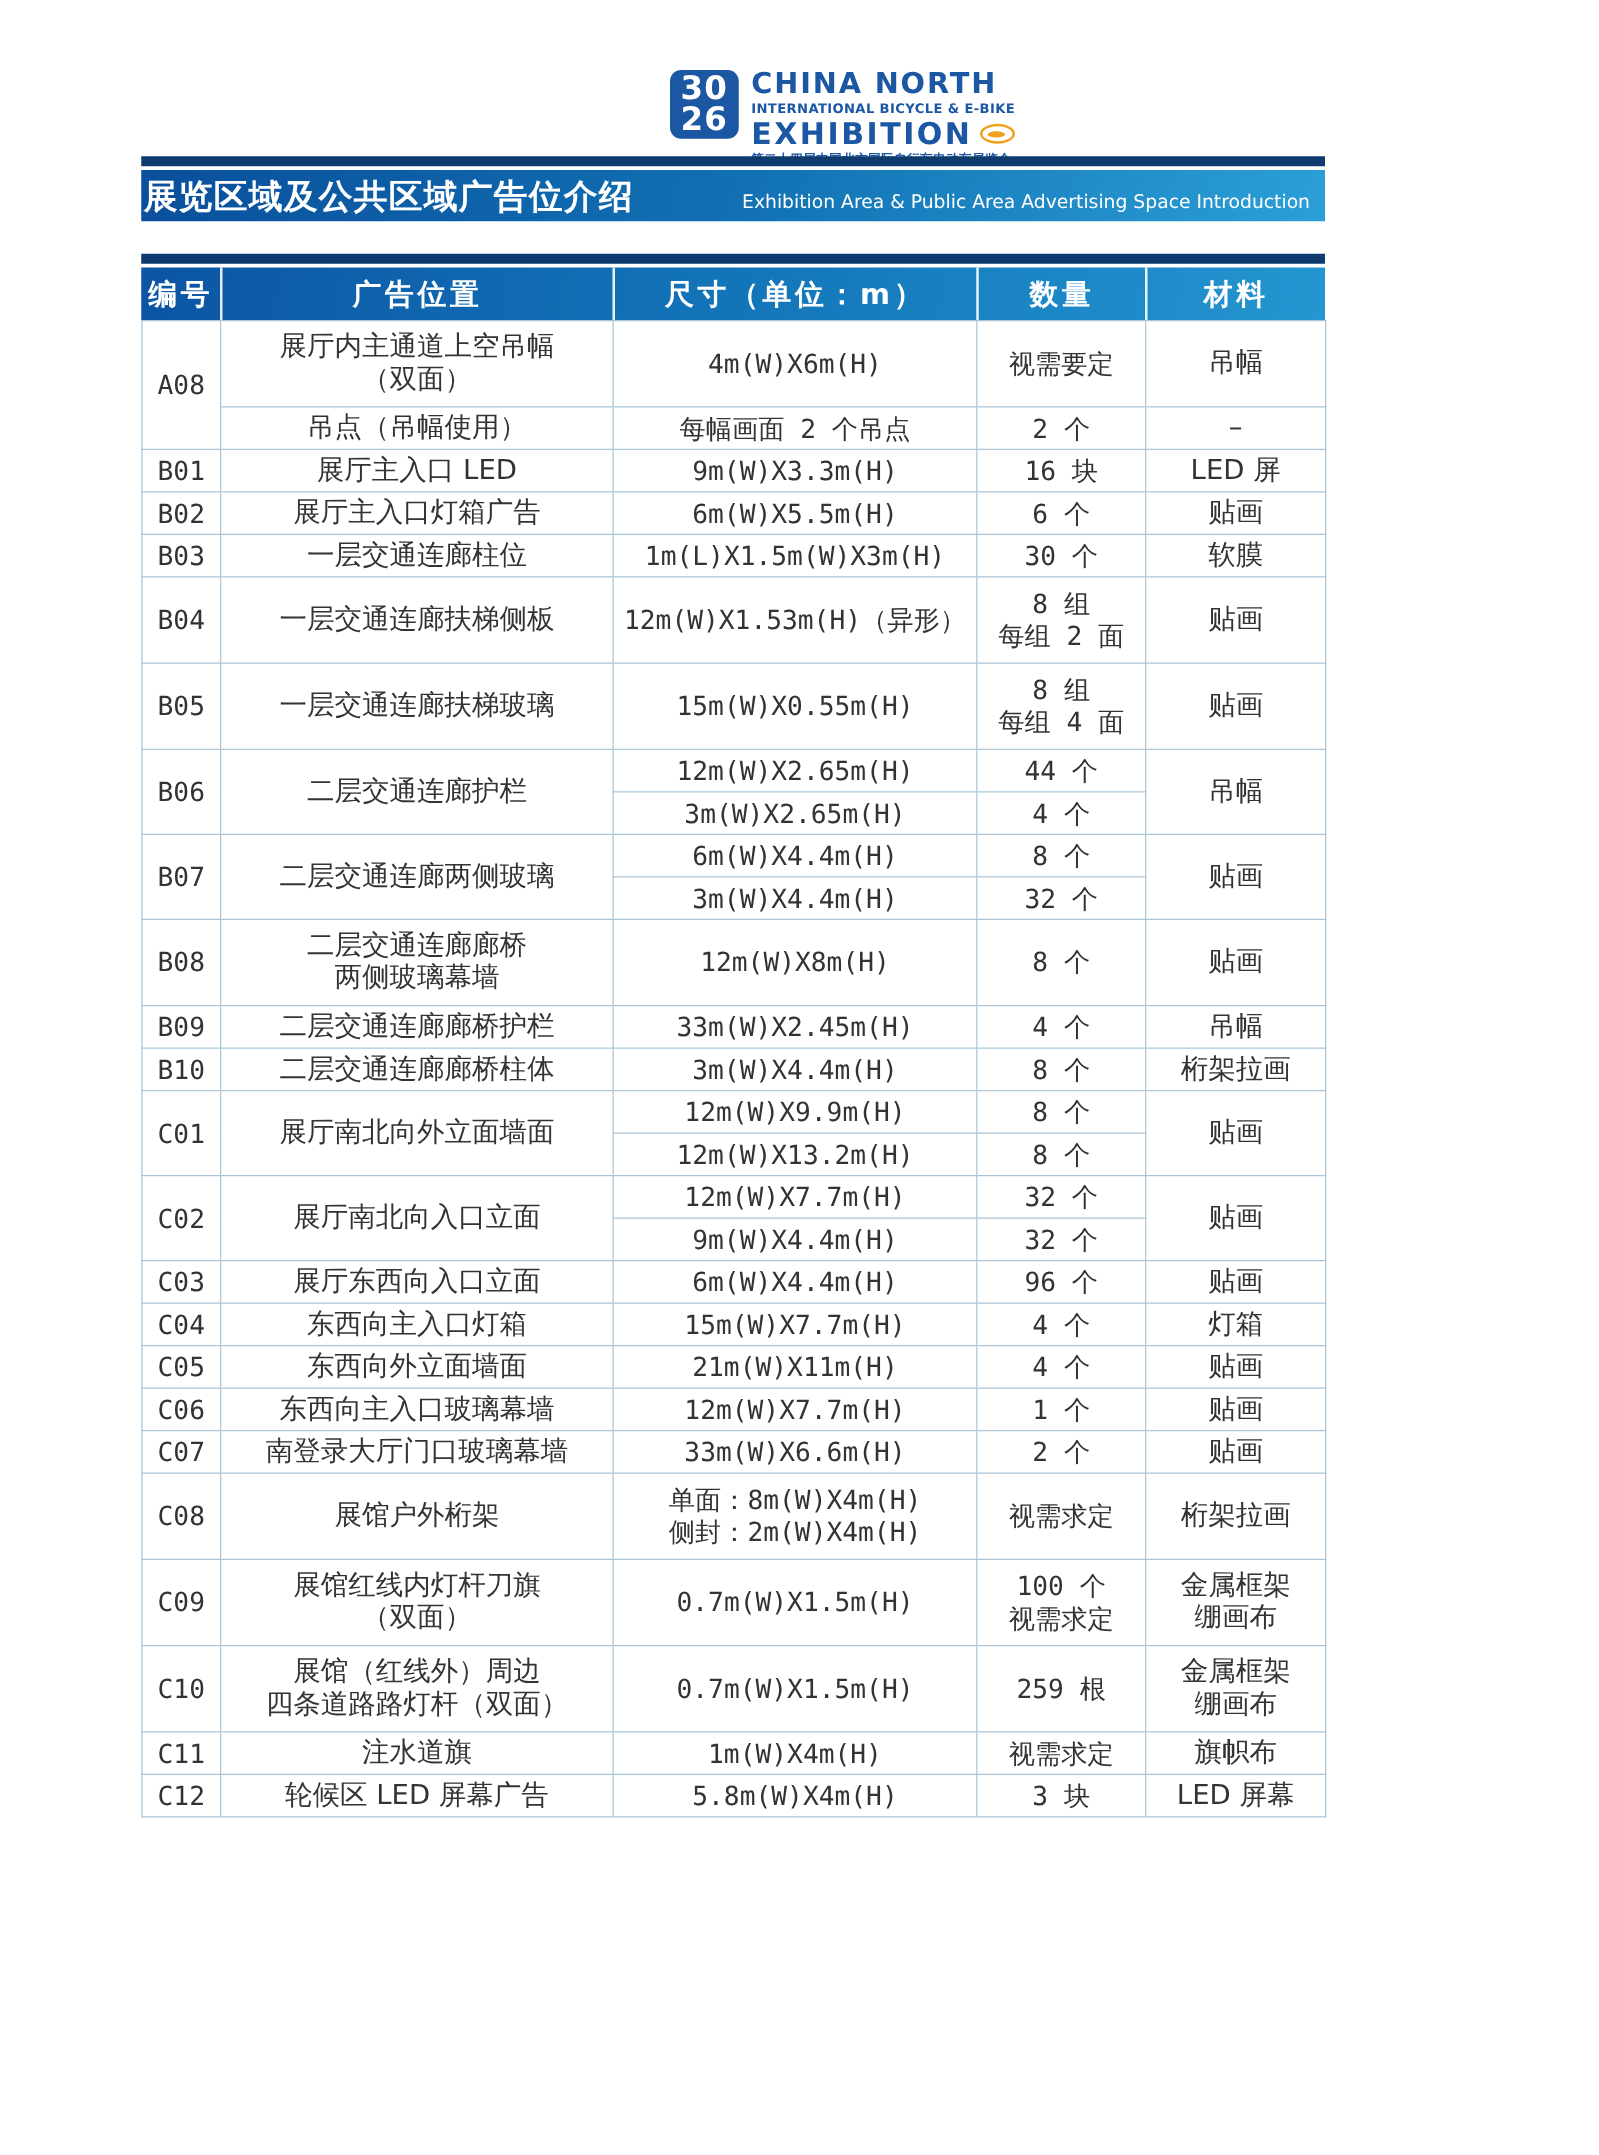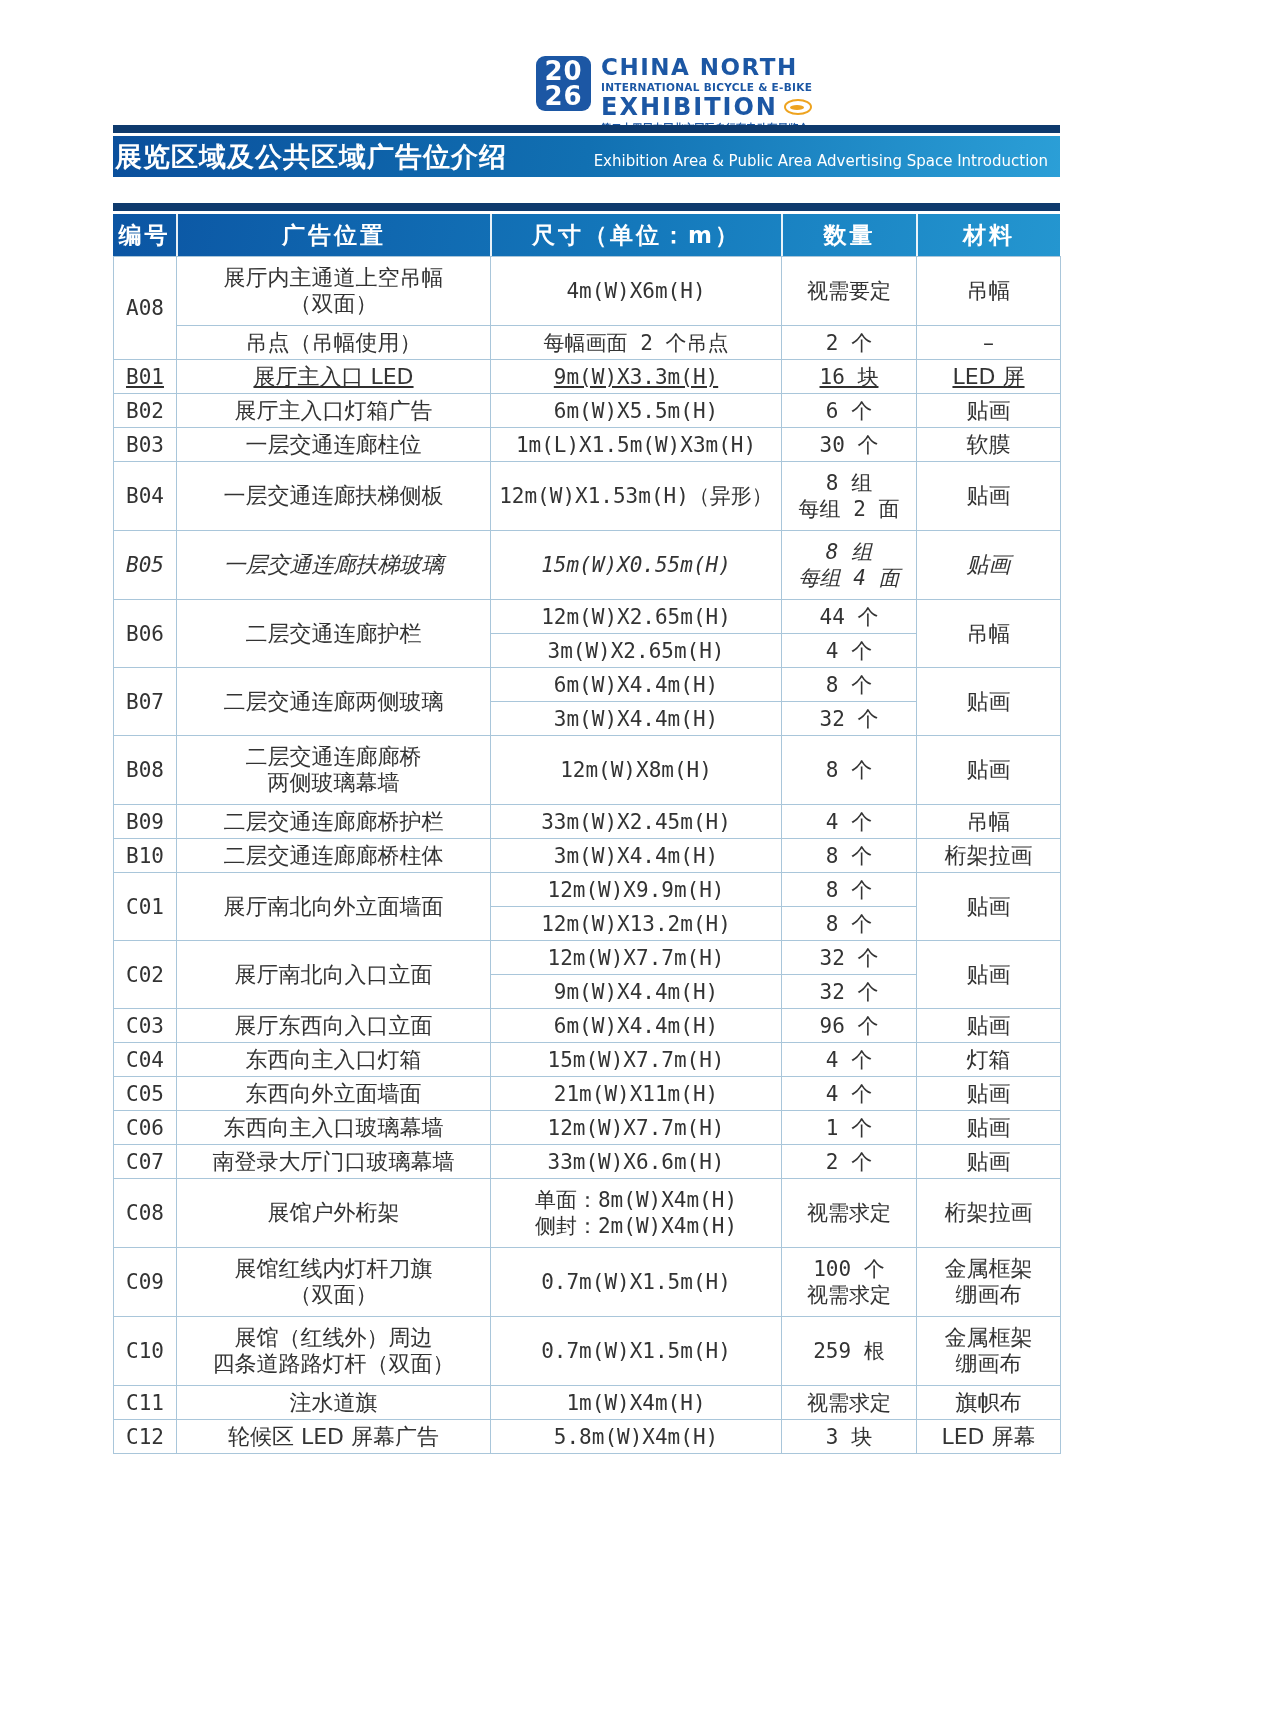--- a/index.html
+++ b/index.html
@@ -47,21 +47,21 @@
   .c-pos  { font-size:22px; }
   .c-mat  { font-size:22px; }
 </style>
 </head>
 <body>
 
 <div class="page">
 
   <div class="logo">
     <div class="logo-mark">
-      <div>20</div>
+      <div>30</div>
       <div>26</div>
     </div>
     <div class="logo-text">
       <span class="lt1">CHINA NORTH</span>
       <span class="lt2">INTERNATIONAL BICYCLE &amp; E-BIKE</span>
       <span class="lt3">
         <span>EXHIBITION</span>
         <span class="badge"></span>
       </span>
       <span class="lt4">第二十四届中国北方国际自行车电动车展览会</span>
@@ -101,21 +101,21 @@
               <td class="c-size">4m(W)X6m(H)</td>
               <td class="c-qty">视需要定</td>
               <td class="c-mat">吊幅</td>
             </tr>
             <tr style="height: 34px;">
               <td class="c-pos">吊点（吊幅使用）</td>
               <td class="c-size">每幅画面 2 个吊点</td>
               <td class="c-qty">2 个</td>
               <td class="c-mat">–</td>
             </tr>
-            <tr style="height: 34px; text-decoration: underline;">
+            <tr style="height: 34px;">
               <td class="c-code">B01</td>
               <td class="c-pos">展厅主入口 LED</td>
               <td class="c-size">9m(W)X3.3m(H)</td>
               <td class="c-qty">16 块</td>
               <td class="c-mat">LED 屏</td>
             </tr>
             <tr style="height: 34px;">
               <td class="c-code">B02</td>
               <td class="c-pos">展厅主入口灯箱广告</td>
               <td class="c-size">6m(W)X5.5m(H)</td>
@@ -130,21 +130,21 @@
               <td class="c-mat">软膜</td>
             </tr>
             <tr style="height: 69px;">
               <td class="c-code">B04</td>
               <td class="c-pos">一层交通连廊扶梯侧板</td>
               <td class="c-size">12m(W)X1.53m(H)（异形）</td>
               <td class="c-qty">8 组
 每组 2 面</td>
               <td class="c-mat">贴画</td>
             </tr>
-            <tr style="height: 69px; font-style: italic;">
+            <tr style="height: 69px;">
               <td class="c-code">B05</td>
               <td class="c-pos">一层交通连廊扶梯玻璃</td>
               <td class="c-size">15m(W)X0.55m(H)</td>
               <td class="c-qty">8 组
 每组 4 面</td>
               <td class="c-mat">贴画</td>
             </tr>
             <tr style="height: 34px;">
               <td class="c-code" rowspan="2">B06</td>
               <td class="c-pos" rowspan="2">二层交通连廊护栏</td>

